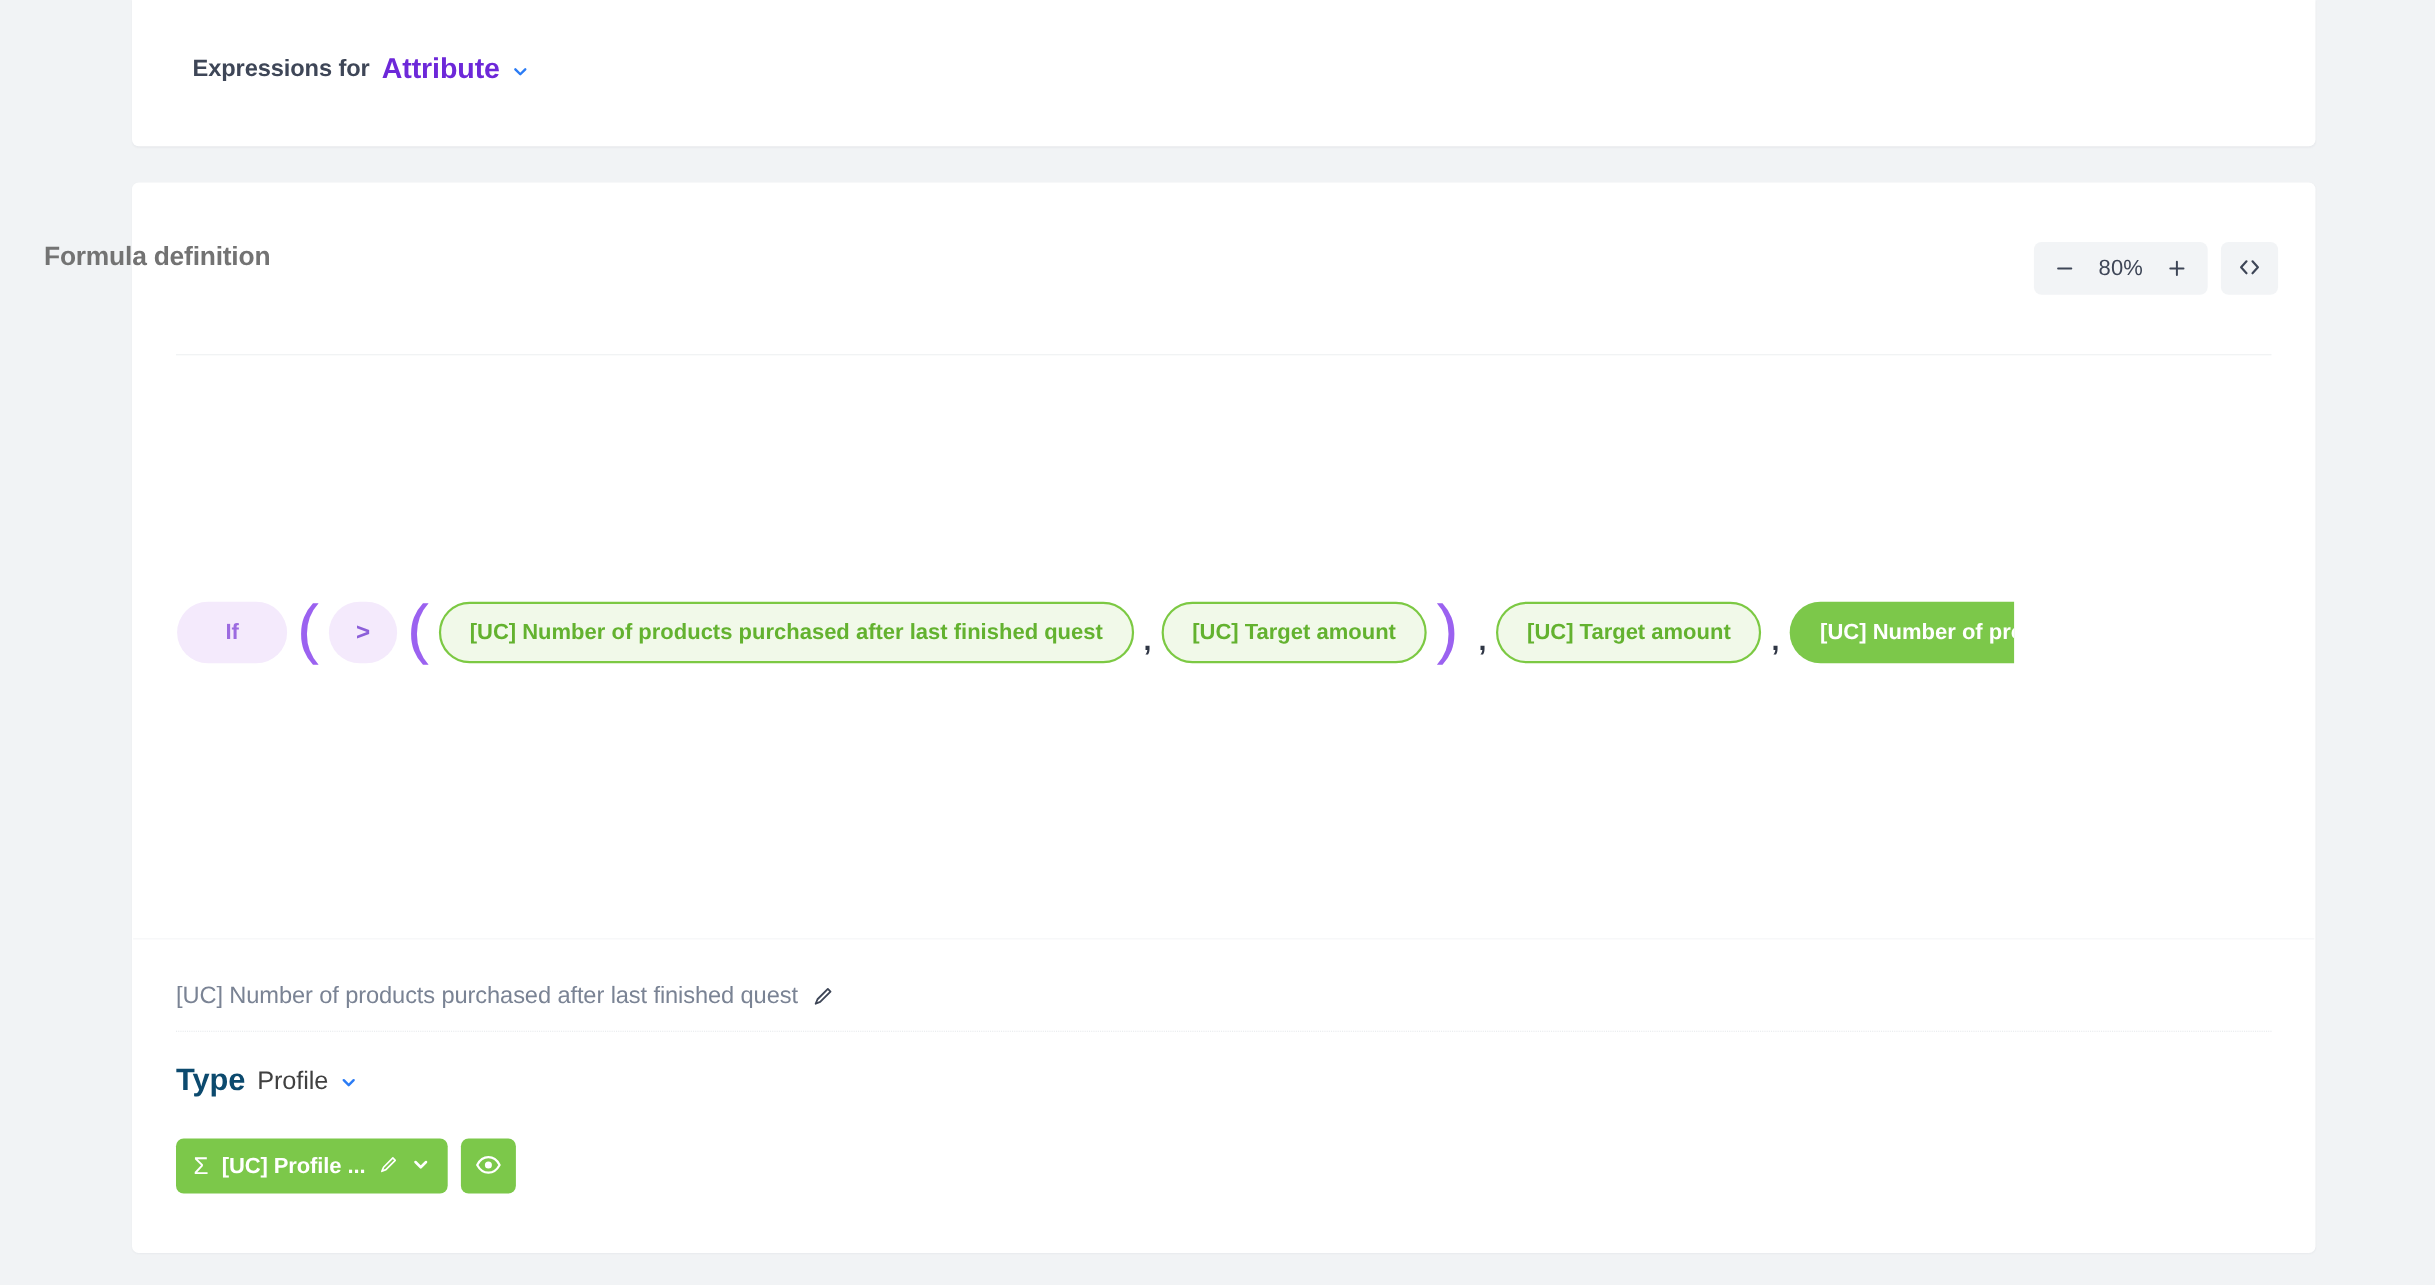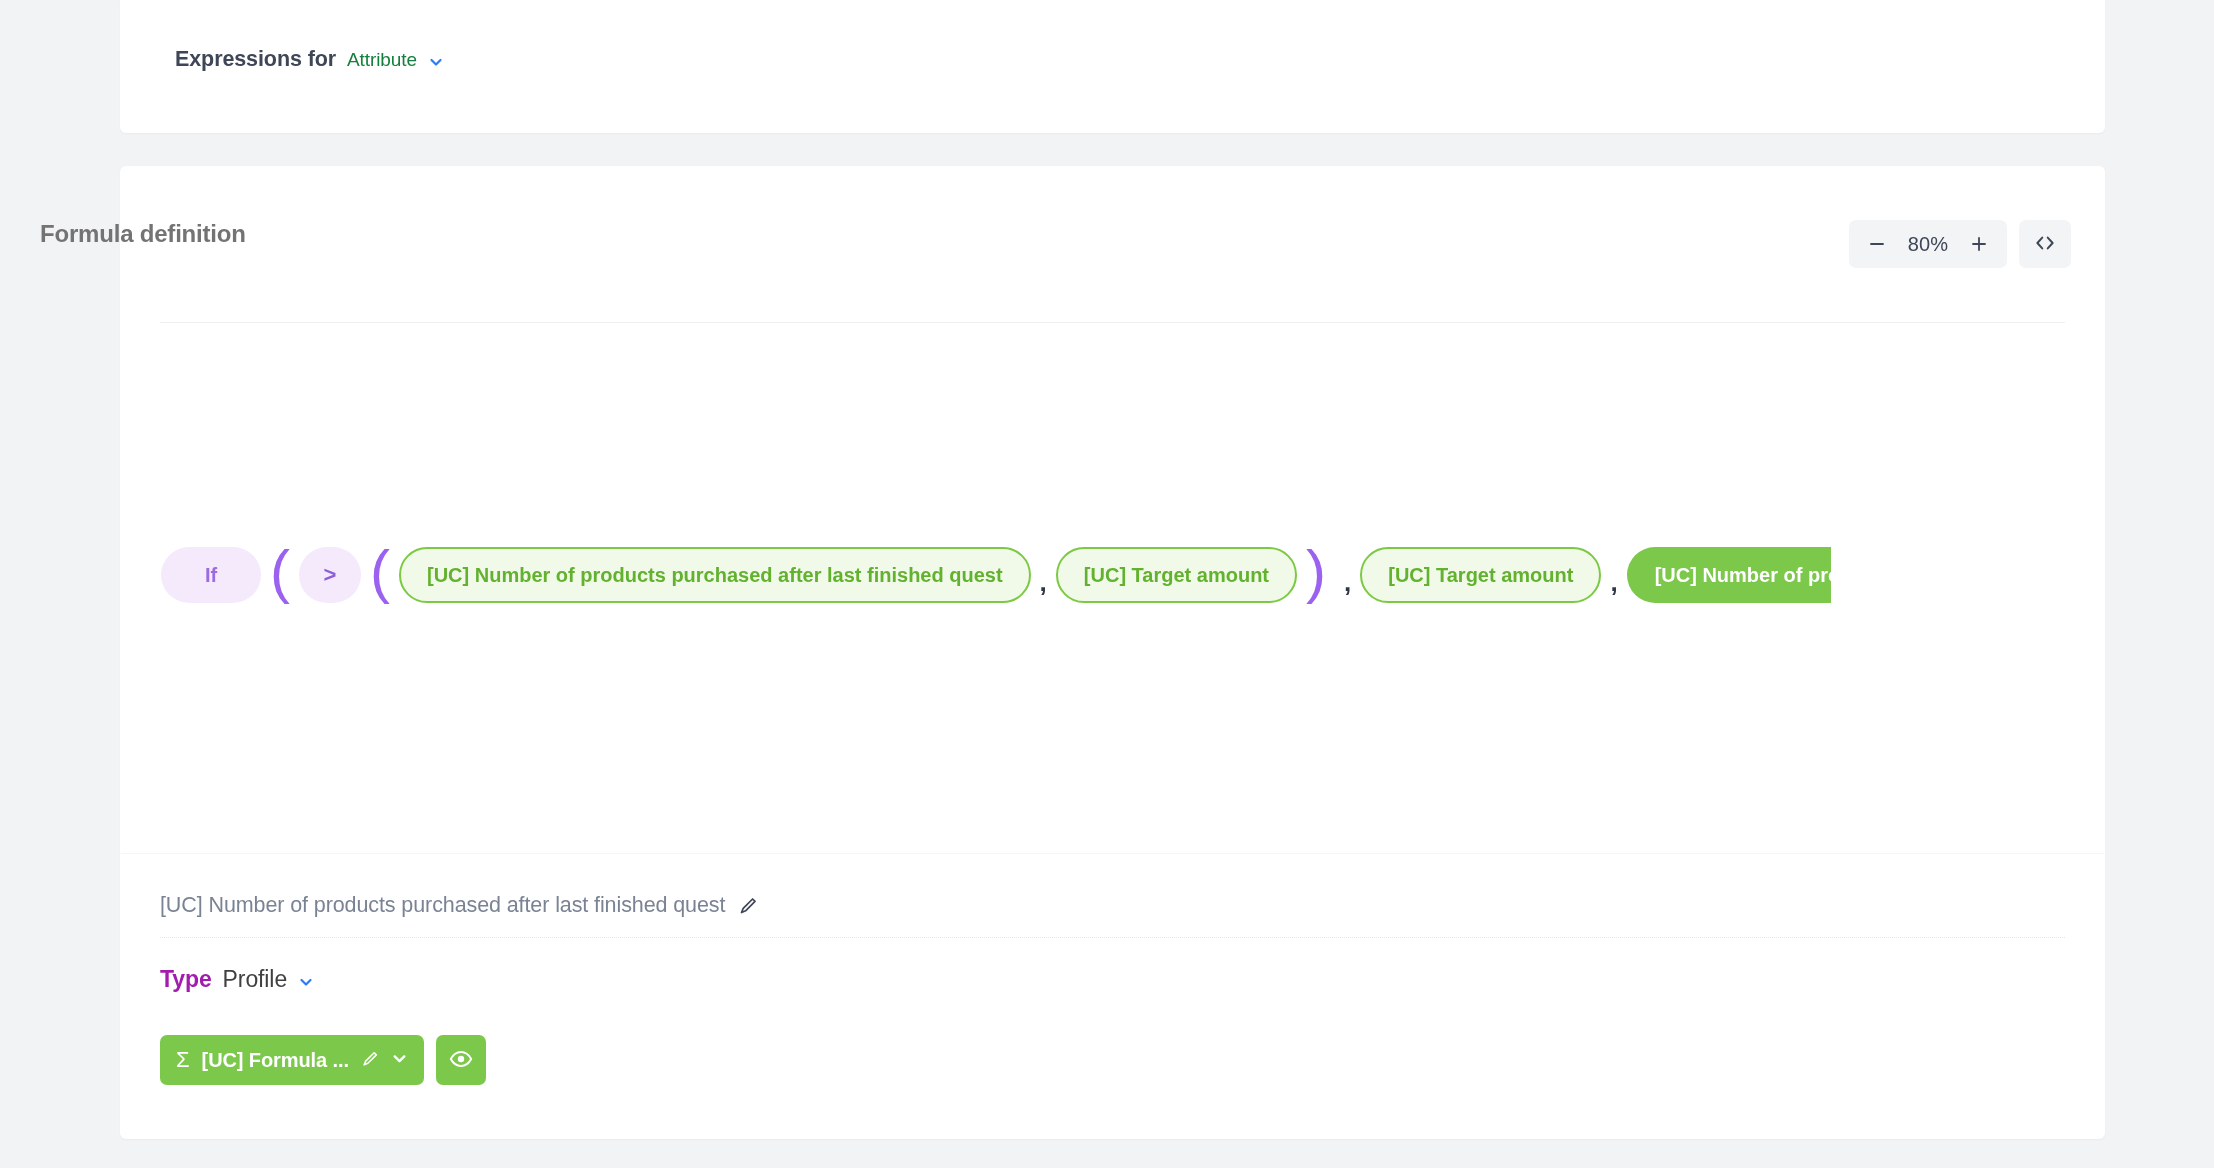--- a/index.html
+++ b/index.html
@@ -41,23 +41,23 @@
     gap: 11px;
     margin-left: 15px;
   }
   .expr-label {
     font-size: 21.5px;
     font-weight: 700;
     color: #3E4657;
     letter-spacing: -0.1px;
   }
   .expr-value {
-    font-size: 19px;
-    font-weight: 400;
-    color: #15803d;
+    font-size: 26px;
+    font-weight: 700;
+    color: #6d28d9;
     letter-spacing: -0.1px;
   }
   .chev {
     display: inline-block;
     width: 16px;
     height: 16px;
     position: relative;
     top: 2px;
   }
   .chev svg { display: block; }
@@ -283,23 +283,23 @@
 
   .type-row {
     position: absolute;
     left: 160px;
     top: 966px;
     display: flex;
     align-items: center;
     gap: 11px;
   }
   .type-label {
-    font-size: 23px;
-    font-weight: 700;
-    color: #a21caf;
+    font-size: 28px;
+    font-weight: 700;
+    color: #0c4a6e;
     letter-spacing: -0.1px;
   }
   .type-value {
     font-size: 23px;
     font-weight: 400;
     color: #404040;
     letter-spacing: -0.1px;
   }
 
   .measure-row {
@@ -433,21 +433,21 @@
     <span class="chev">
       <svg viewBox="0 0 16 16" width="16" height="16" fill="none" stroke="#2B7CF5" stroke-width="2.2" stroke-linecap="round" stroke-linejoin="round">
           <path d="M3.5 6 L8 10.5 L12.5 6"></path>
         </svg>
     </span>
   </div>
 
   <div class="measure-row">
     <button class="measure-btn">
       <span class="sigma">Σ</span>
-      <span class="measure-text">[UC] Formula ...</span>
+      <span class="measure-text">[UC] Profile ...</span>
       <span class="ic">
         <svg viewBox="0 0 20 20" width="18" height="18" fill="none" stroke="currentColor" stroke-width="1.7" stroke-linecap="round" stroke-linejoin="round">
             <path d="M3.5 16.5 L5.2 12.4 L14.6 3 L17 5.4 L7.6 14.8 Z"></path>
           </svg>
       </span>
       <span class="ic">
         <svg viewBox="0 0 16 16" width="17" height="17" fill="none" stroke="currentColor" stroke-width="2.2" stroke-linecap="round" stroke-linejoin="round">
             <path d="M3.5 6 L8 10.5 L12.5 6"></path>
           </svg>
       </span>

